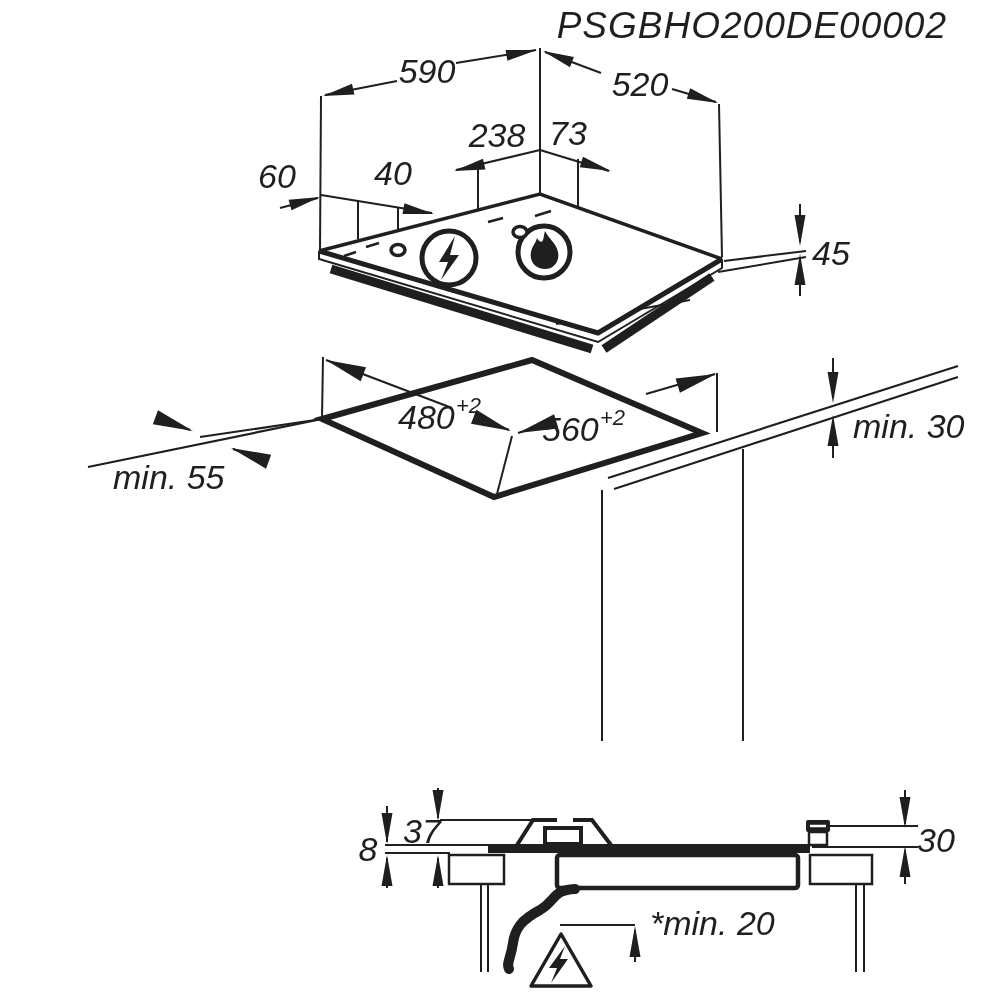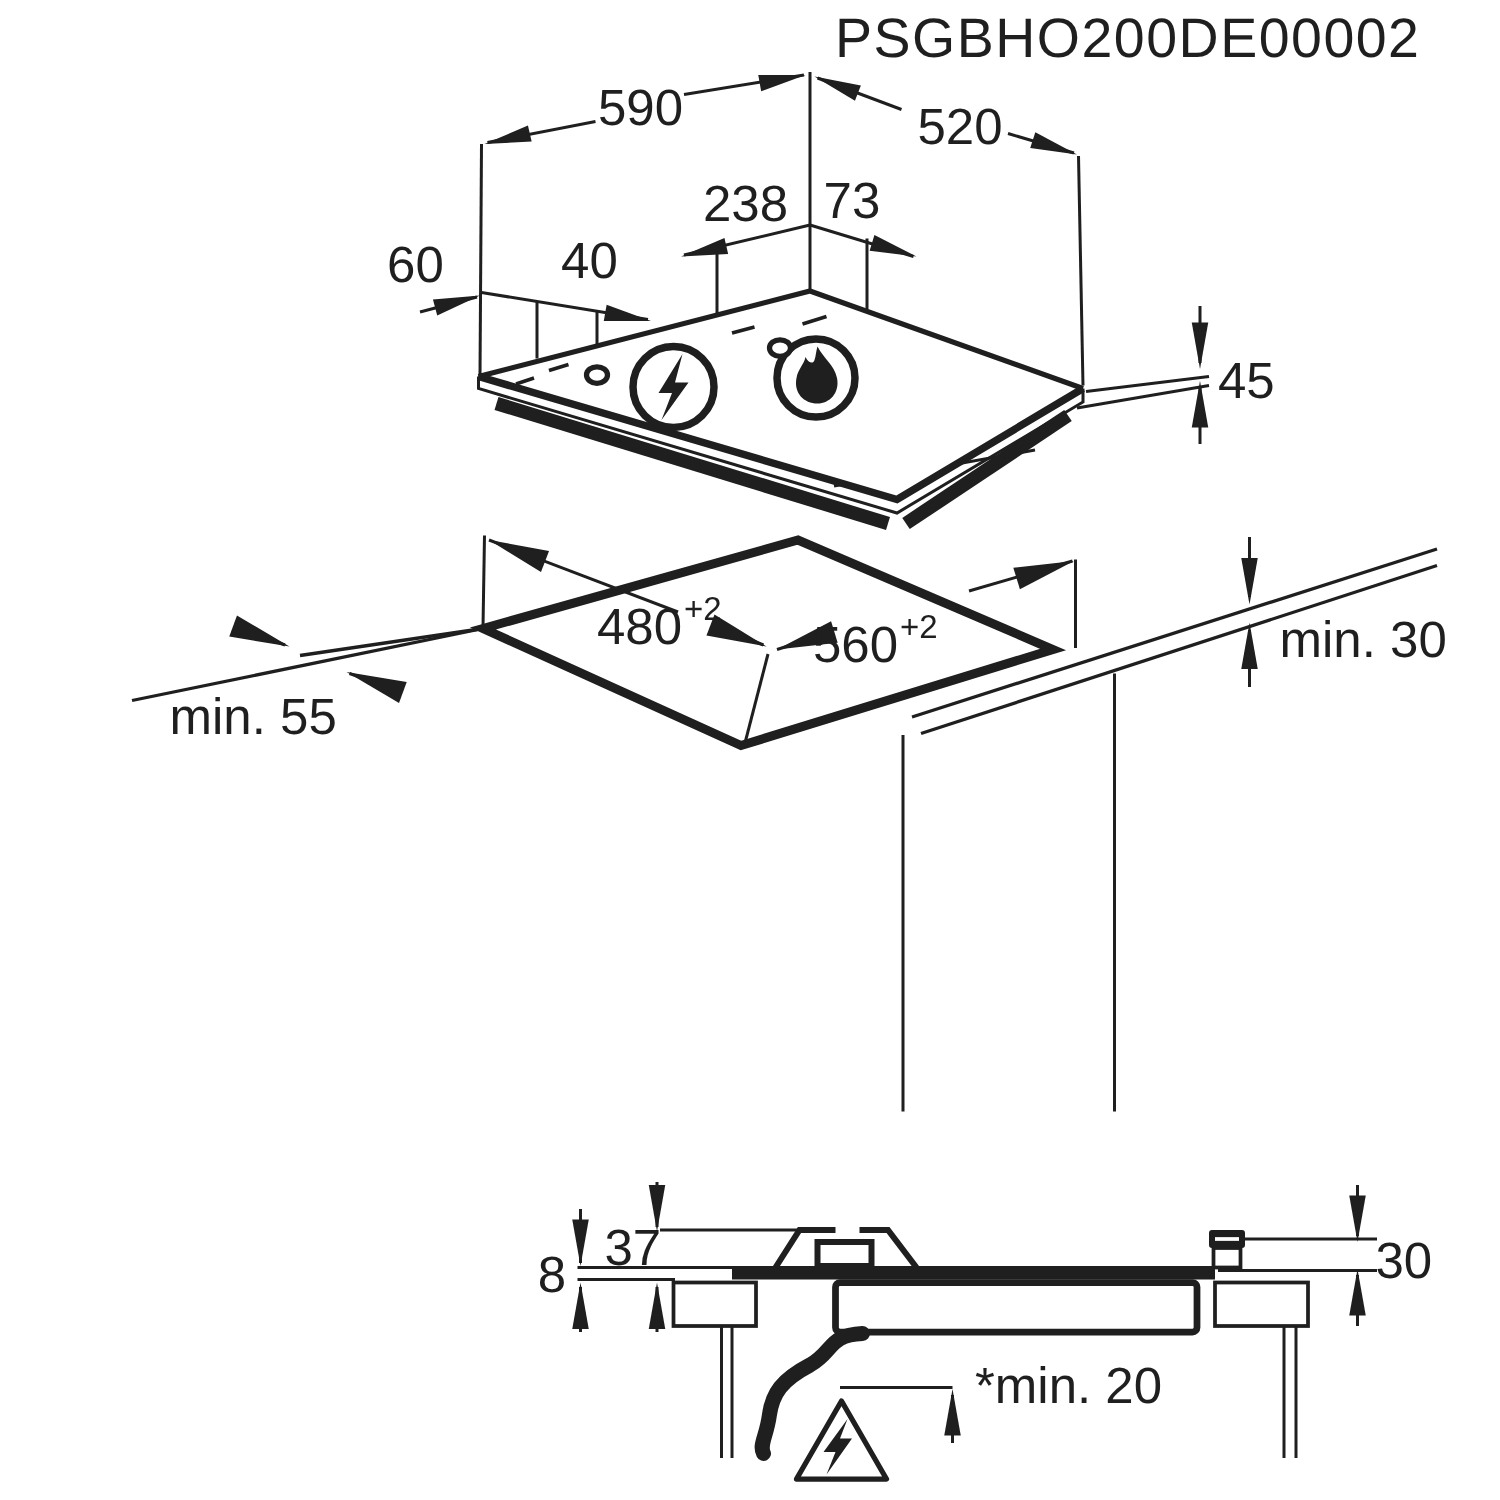--- a/index.html
+++ b/index.html
@@ -1,16 +1,16 @@
 <!DOCTYPE html>
 <html><head>
 <meta charset="utf-8">
 <style>
   html,body{margin:0;padding:0;background:#ffffff;}
-  .stage{position:relative;width:1000px;height:1000px;background:#fff;overflow:hidden;}
+  .stage{position:relative;width:1000px;height:1000px;background:#fff;overflow:hidden;font-style:italic;}
   svg{position:absolute;left:0;top:0;}
   text{font-family:"Liberation Sans","DejaVu Sans",sans-serif;fill:#1f1f1f;}
   .dim{font-size:34px;}
   .sup{font-size:22px;}
   .title{font-size:37px;letter-spacing:1px;}
   .ln{stroke:#1f1f1f;stroke-width:2;fill:none;}
   .ln2{stroke:#1f1f1f;stroke-width:2.2;fill:none;}
   .thick{stroke:#1f1f1f;fill:none;}
   .arr{fill:#1f1f1f;}
 </style>

